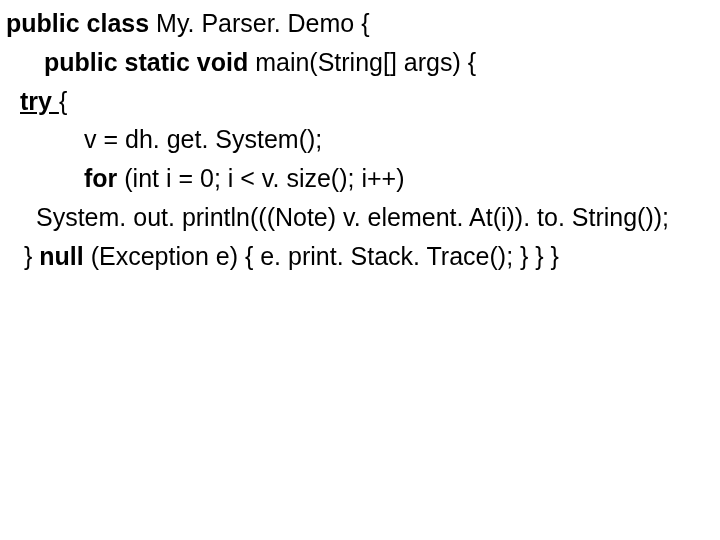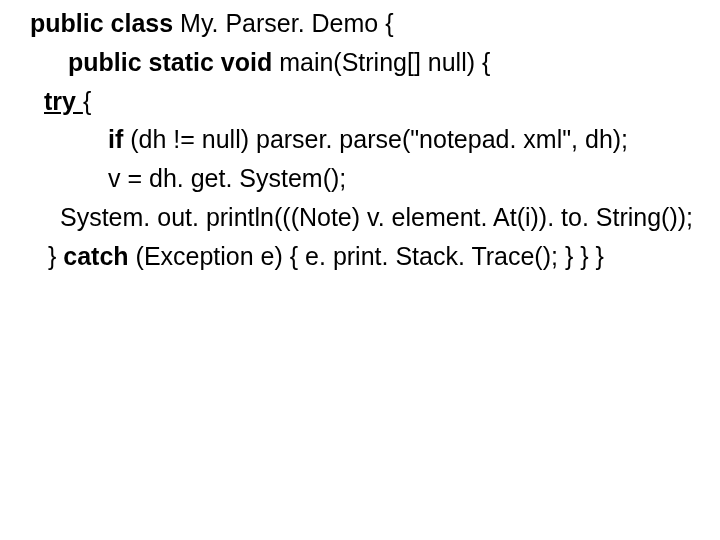--- a/index.html
+++ b/index.html
@@ -11,21 +11,20 @@
     line-height: 1.55;
     color: #000000;
     width: 720px;
     box-sizing: border-box;
   }
   .code-block {
     white-space: nowrap;
   }
   .line {
     display: block;
-    margin-left: 24px;
   }
   .bold { font-weight: 700; }
   .pad1  { padding-left: 38px; }
   .pad2  { padding-left: 14px; text-decoration: underline; }
   .pad3  { padding-left: 24px; }
   .pad4  { padding-left: 44px; }
   .pad5  { padding-left: 56px; }
   .pad6  { padding-left: 66px; }
   .pad7  { padding-left: 78px; }
   .pad8  { padding-left: 30px; }
@@ -34,41 +33,41 @@
 </head>
 <body>
 
 <div class="code-block">
 
   <span class="line">
     <span class="bold">public class </span><span>My. Parser. Demo {</span>
   </span>
 
   <span class="line pad1">
-    <span class="bold">public static void </span><span>main(String[] null) {</span>
+    <span class="bold">public static void </span><span>main(String[] args) {</span>
   </span>
 
   <span class="line pad2">
     <span class="bold">try </span><span>{</span>
   </span>
 
 
 
 
 
-  <span class="line pad7">
-    <span class="bold">if </span><span>(dh != null) parser. parse("notepad. xml", dh);</span>
-  </span>
 
   <span class="line pad7">
     <span>v = dh. get. System();</span>
   </span>
 
+  <span class="line pad7">
+    <span class="bold">for </span><span>(int i = 0; i &lt; v. size(); i++)</span>
+  </span>
 
   <span class="line pad8">
     <span>System. out. println(((Note) v. element. At(i)). to. String());</span>
   </span>
 
   <span class="line pad9">
-    <span>} </span><span class="bold">catch </span><span>(Exception e) { e. print. Stack. Trace(); } } }</span>
+    <span>} </span><span class="bold">null </span><span>(Exception e) { e. print. Stack. Trace(); } } }</span>
   </span>
 
 </div>
 
 </body></html>

